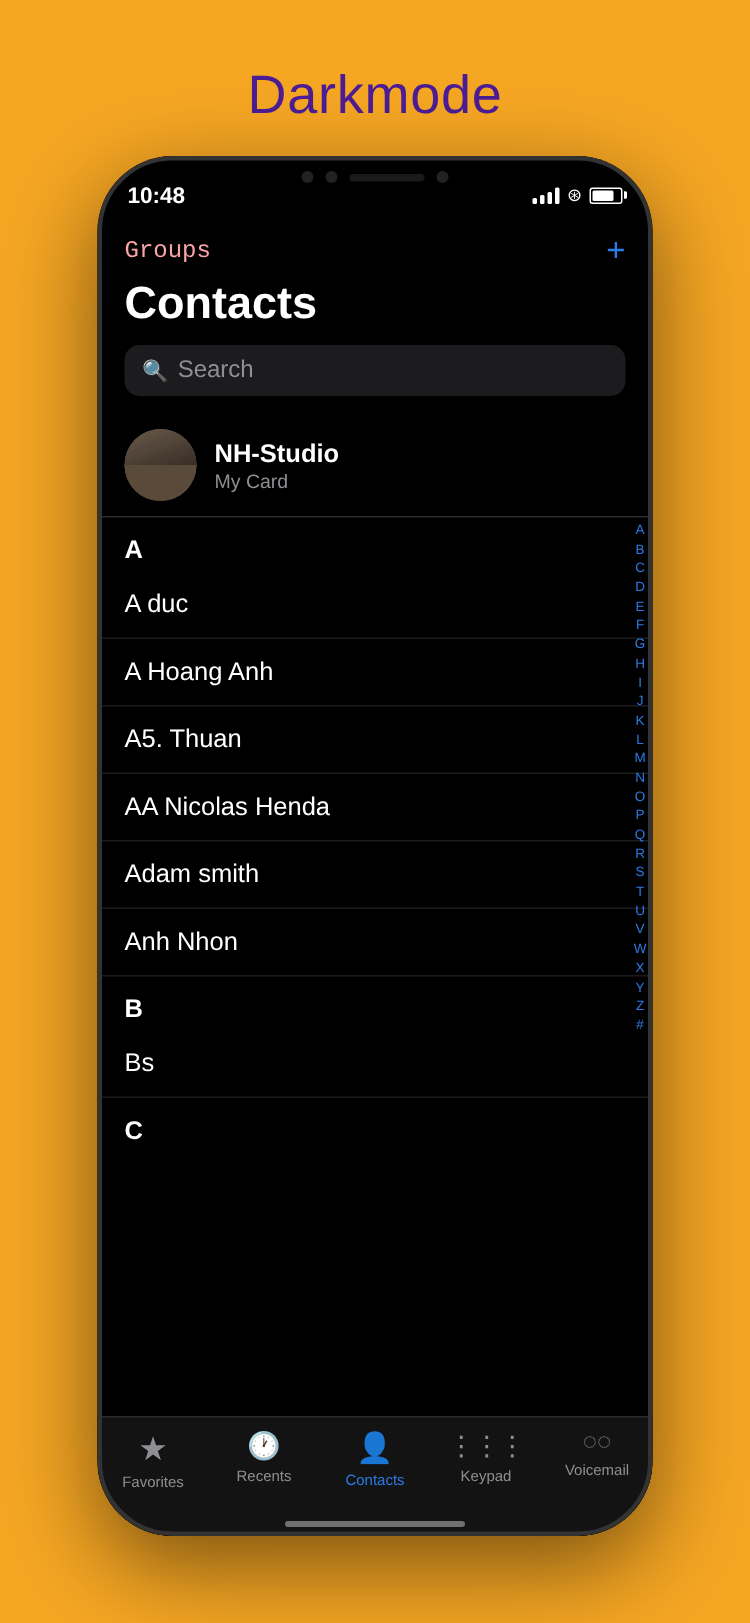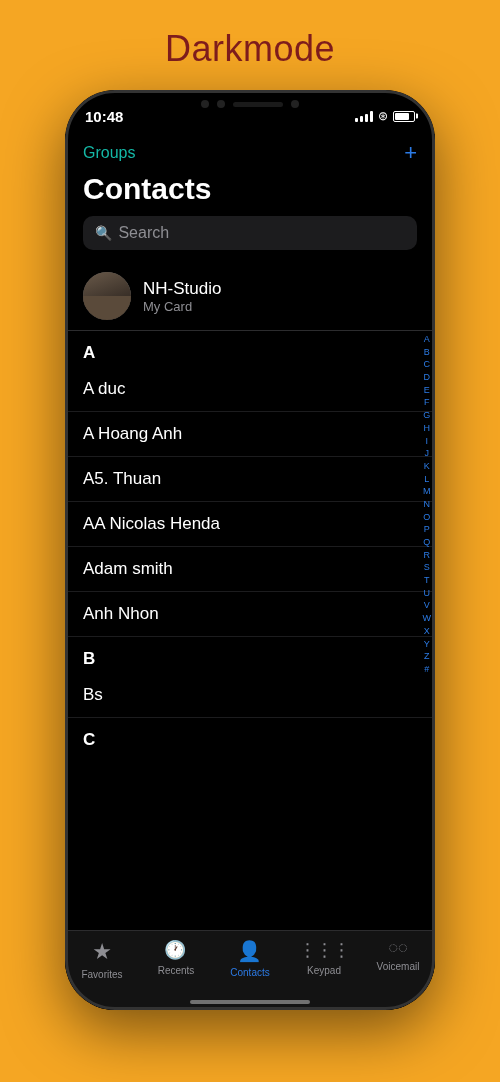--- a/index.html
+++ b/index.html
@@ -9,24 +9,24 @@
       background: #F5A623;
       font-family: -apple-system, 'Helvetica Neue', Arial, sans-serif;
       display: flex;
       flex-direction: column;
       align-items: center;
       justify-content: flex-start;
       overflow: hidden;
     }
 
     .page-title {
-      color: #7f1d1d;
+      color: #4c1d95;
       font-size: 36px;
       font-weight: 300;
-      margin-top: 28px;
+      margin-top: 42px;
       margin-bottom: 20px;
       letter-spacing: 0.5px;
     }
 
     .phone-wrapper {
       width: 370px;
       height: 920px;
       background: #000;
       border-radius: 50px;
       position: relative;
@@ -152,22 +152,23 @@
     }
 
     
     .nav-bar {
       display: flex;
       justify-content: space-between;
       align-items: center;
       padding: 8px 18px 4px;
     }
     .nav-groups {
-      color: #14b8a6;
+      color: #fca5a5;
       font-size: 16px;
+      font-family: Liberation Mono, monospace;
     }
     .nav-add {
       color: #2C7BE5;
       font-size: 22px;
       font-weight: 300;
       line-height: 1;
     }
 
     
     .contacts-title {
@@ -229,21 +230,21 @@
       left: 0;
       right: 0;
       height: 50%;
       background: #5a4a3a;
       border-radius: 0 0 50% 50%;
     }
     .my-card-info {}
     .my-card-name {
       color: white;
       font-size: 17px;
-      font-weight: 400;
+      font-weight: 700;
     }
     .my-card-sub {
       color: #8E8E93;
       font-size: 13px;
     }
 
     
     .section-header {
       color: white;
       font-size: 17px;

